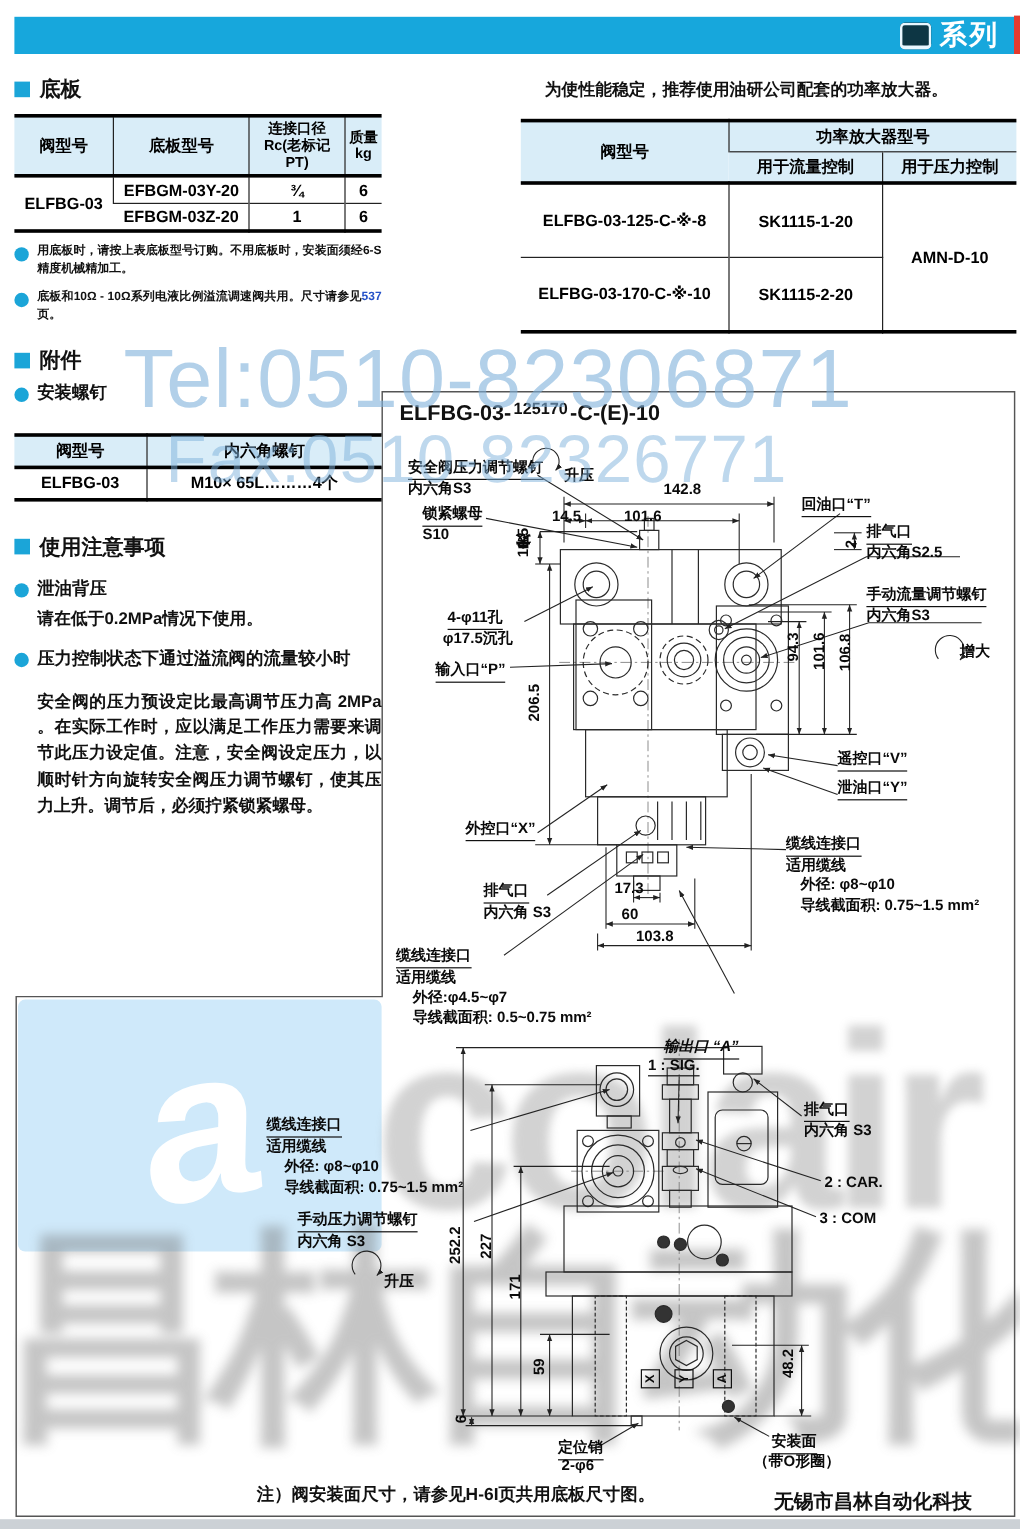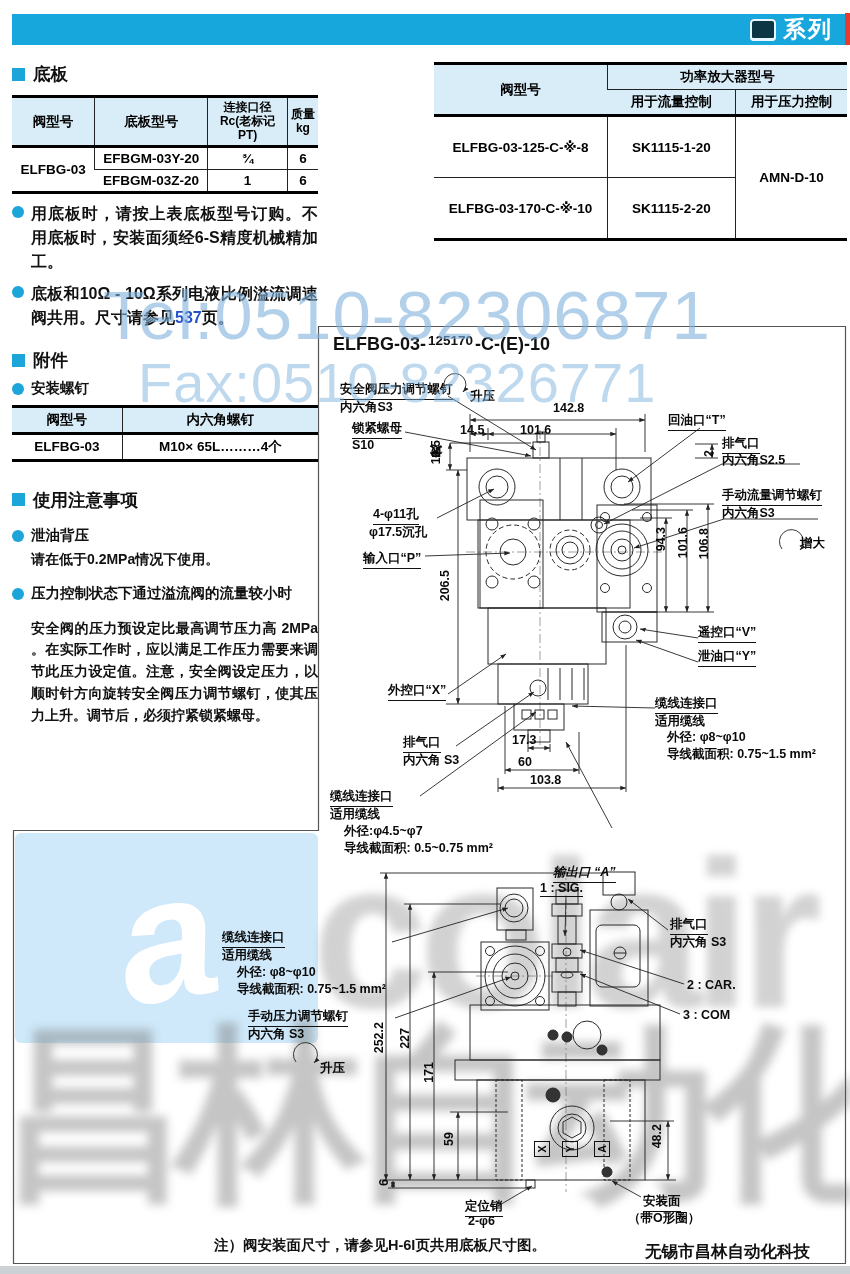--- a/index.html
+++ b/index.html
@@ -21,21 +21,21 @@
   table{border-collapse:collapse;width:100%;font-size:13.5px;font-weight:600;text-align:center;color:#000}
   .tbl{border-top:3px solid #000;border-bottom:3px solid #000}
   .tbl th{background:#d9edf8;font-weight:bold;padding:4px 2px}
   .tbl th,.tbl td{border-left:1px solid #222;padding:3px 2px}
   .tbl th:first-child,.tbl td:first-child{border-left:none}
   .tbl thead{border-bottom:3px solid #000}
   .tbl tbody tr+tr td{border-top:1px solid #222}
   .tbl .sub th{border-top:1px solid #222}
   .t3 td{height:54px}
   .small{font-size:12px;display:block;line-height:1.15}
-  .note{display:flex;gap:7px;font-size:16px;font-weight:600;line-height:1.5;margin:8px 0;text-align:justify}
+  .note{display:flex;gap:7px;font-size:10px;font-weight:600;line-height:1.5;margin:8px 0;text-align:justify}
   .note .dot,.item .dot{width:12px;height:12px;border-radius:50%;background:#1ba5d8;flex:none;margin-top:4px}
   .link{color:#2451c8;text-decoration:none}
   .intro{font-size:14px;font-weight:600;margin:2px 0 14px 20px;line-height:1.5}
   .uselist .item{margin:14px 0}
   .item .head{display:flex;gap:7px;font-weight:bold;font-size:14.5px;line-height:1.35}
   .item .body{margin:3px 0 0 19px;font-size:14px;font-weight:600;line-height:1.55;text-align:justify}
   .mt18{margin-top:18px}.mt26{margin-top:26px}
   
   #linework{position:absolute;left:0;top:0;z-index:1}
   #labels{position:absolute;left:0;top:0;width:850px;height:1274px;z-index:4;pointer-events:none}
@@ -114,21 +114,21 @@
   </div>
   <div class="note">
     <span class="dot"></span>
     <p style="margin:0"><span>底板和10Ω - 10Ω系列电液比例溢流调速阀共用。尺寸请参见</span><a href="#" class="link">537</a><span>页。</span></p>
   </div>
 
   <div class="h2 mt18">
     <span class="sq"></span>
     <span>附件</span>
   </div>
-  <div class="item" style="margin:-2px 0 6px">
+  <div class="item" style="margin:-2px 0 22px">
     <div class="head">
         <span class="dot"></span>
       <span>安装螺钉</span>
       </div>
   </div>
   <table class="tbl">
     <thead>
       <tr>
         <th style="width:36%">阀型号</th>
         <th>内六角螺钉</th>
@@ -160,20 +160,21 @@
         <span>压力控制状态下通过溢流阀的流量较小时</span>
         </div>
     </div>
     <div class="item">
       <div class="body">安全阀的压力预设定比最高调节压力高 2MPa 。在实际工作时，应以满足工作压力需要来调节此压力设定值。注意，安全阀设定压力，以顺时针方向旋转安全阀压力调节螺钉，使其压力上升。调节后，必须拧紧锁紧螺母。</div>
     </div>
   </div>
 </div>
 
 <div class="col col-right">
+  <div class="intro">为使性能稳定，推荐使用油研公司配套的功率放大器。</div>
   <table class="tbl t3">
     <thead>
       <tr>
         <th rowspan="2" style="width:42%">阀型号</th>
         <th colspan="2">功率放大器型号</th>
       </tr>
       <tr class="sub">
         <th style="width:31%">用于流量控制</th>
         <th>用于压力控制</th>
       </tr>

